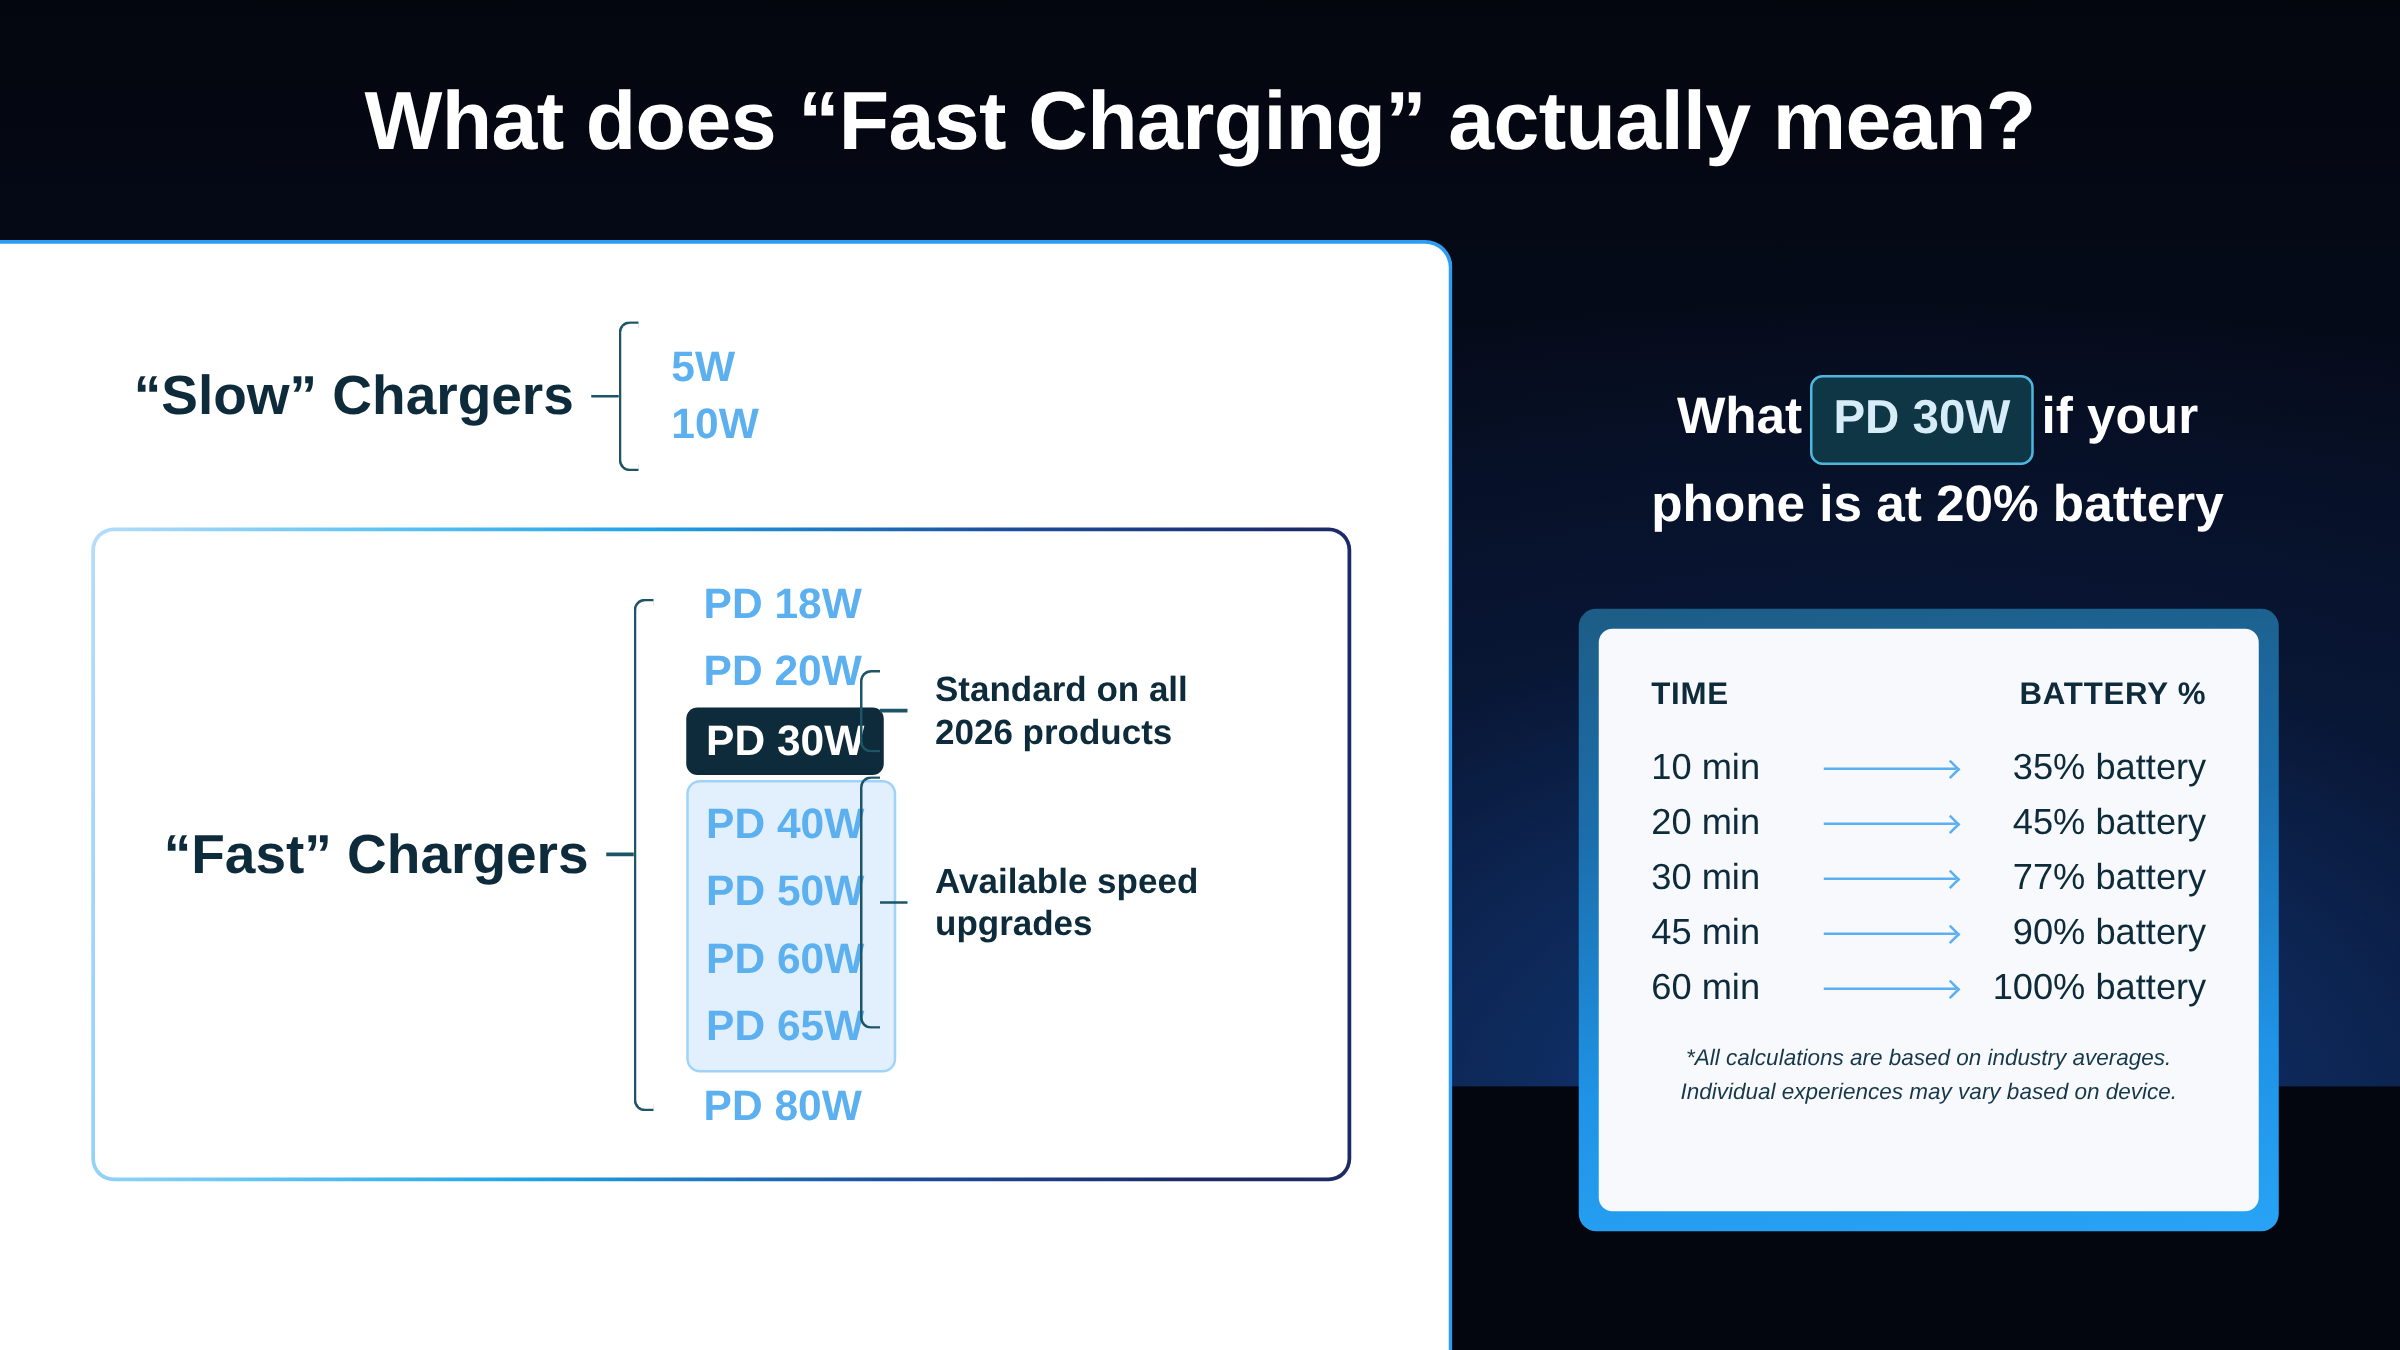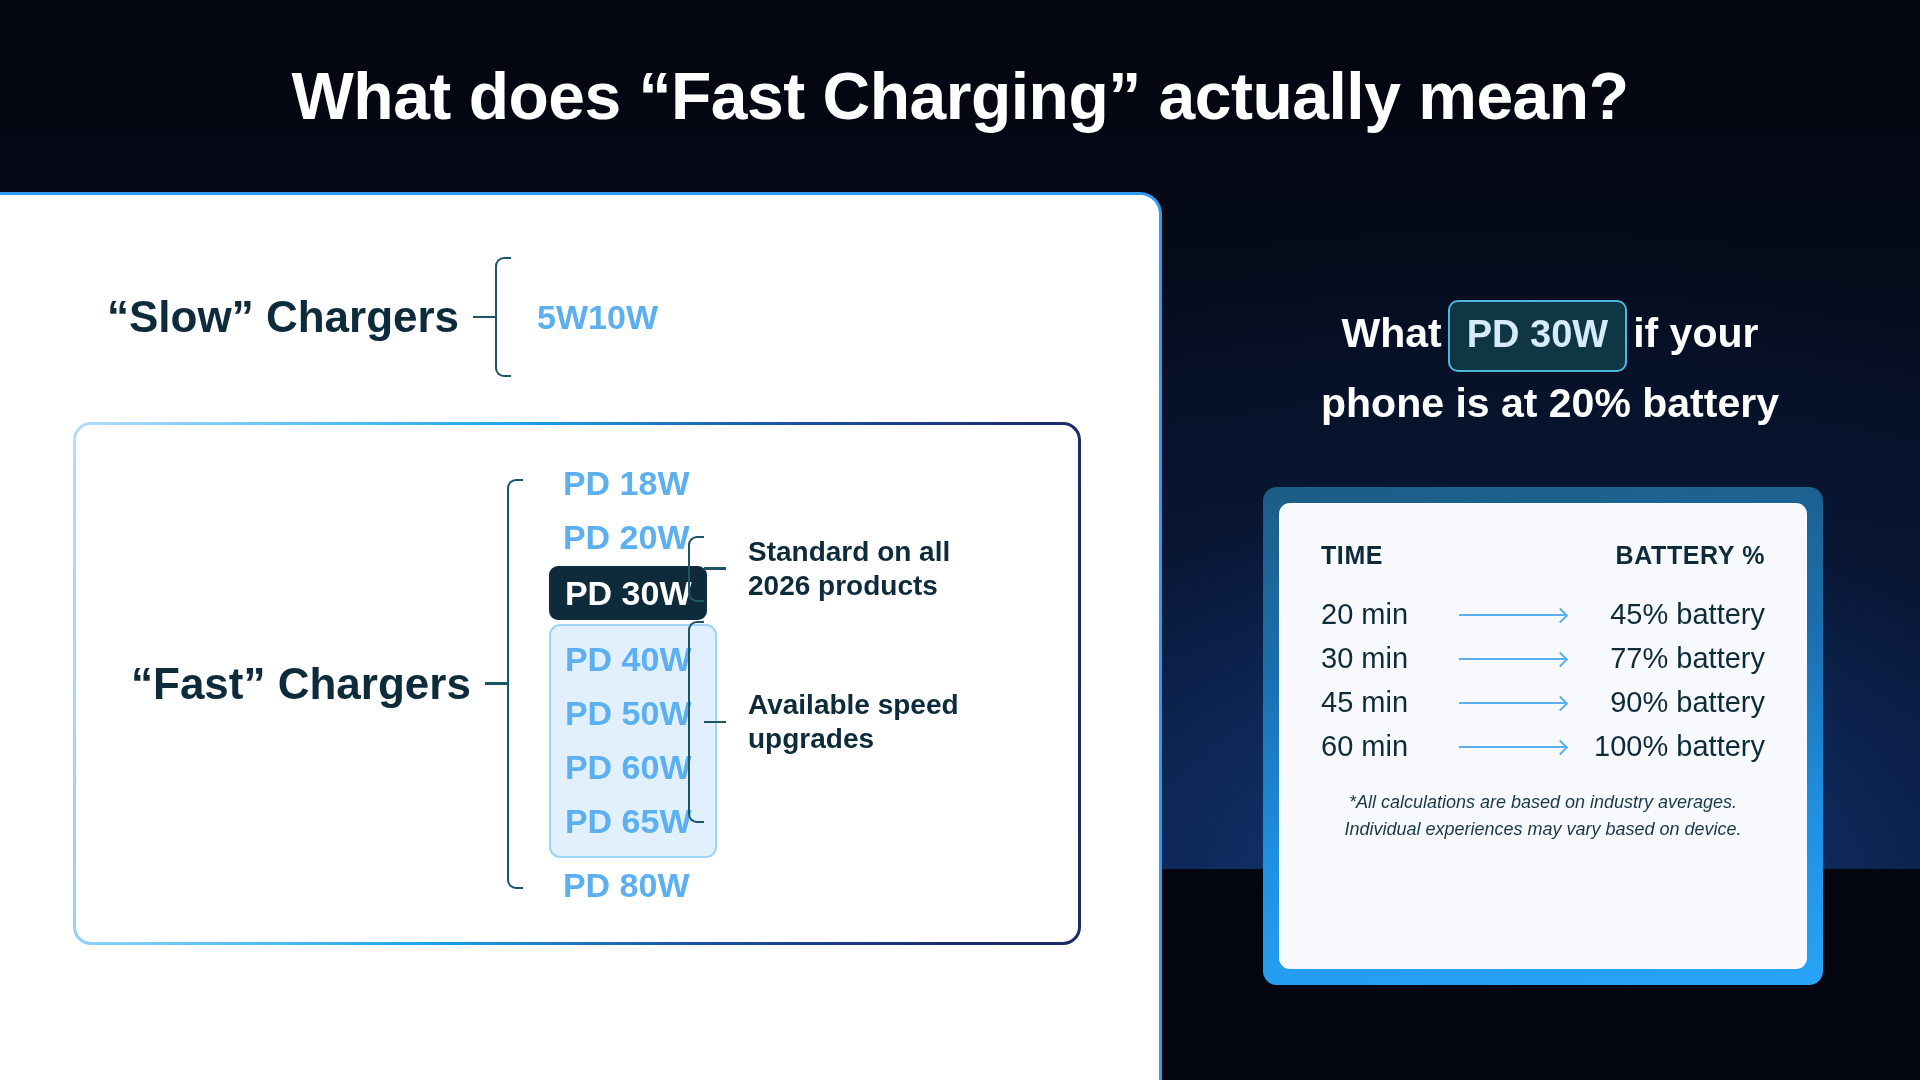--- a/index.html
+++ b/index.html
@@ -81,21 +81,21 @@
     width: 16px;
     border-left: 2.5px solid #1d5566;
     border-top: 2.5px solid #1d5566;
     border-bottom: 2.5px solid #1d5566;
     border-top-left-radius: 9px;
     border-bottom-left-radius: 9px;
   }
   .brace-slow { height: 120px; }
   .watt-list {
     display: flex;
-    flex-direction: row;
+    flex-direction: column;
     justify-content: space-between;
     margin-left: 26px;
   }
   .watt {
     color: #5cb0ef;
     font-size: 34px;
     font-weight: 700;
     line-height: 1.32;
     white-space: nowrap;
   }
@@ -350,20 +350,25 @@
 
   <div class="right-card">
     <div class="right-card-inner">
 
       <div class="tbl-head">
         <div>TIME</div>
         <div>BATTERY %</div>
       </div>
 
       <div class="tbl-row">
+        <div class="t-time">10 min</div>
+        <div class="arrow"></div>
+        <div class="t-batt">35% battery</div>
+      </div>
+      <div class="tbl-row">
         <div class="t-time">20 min</div>
         <div class="arrow"></div>
         <div class="t-batt">45% battery</div>
       </div>
       <div class="tbl-row">
         <div class="t-time">30 min</div>
         <div class="arrow"></div>
         <div class="t-batt">77% battery</div>
       </div>
       <div class="tbl-row">

